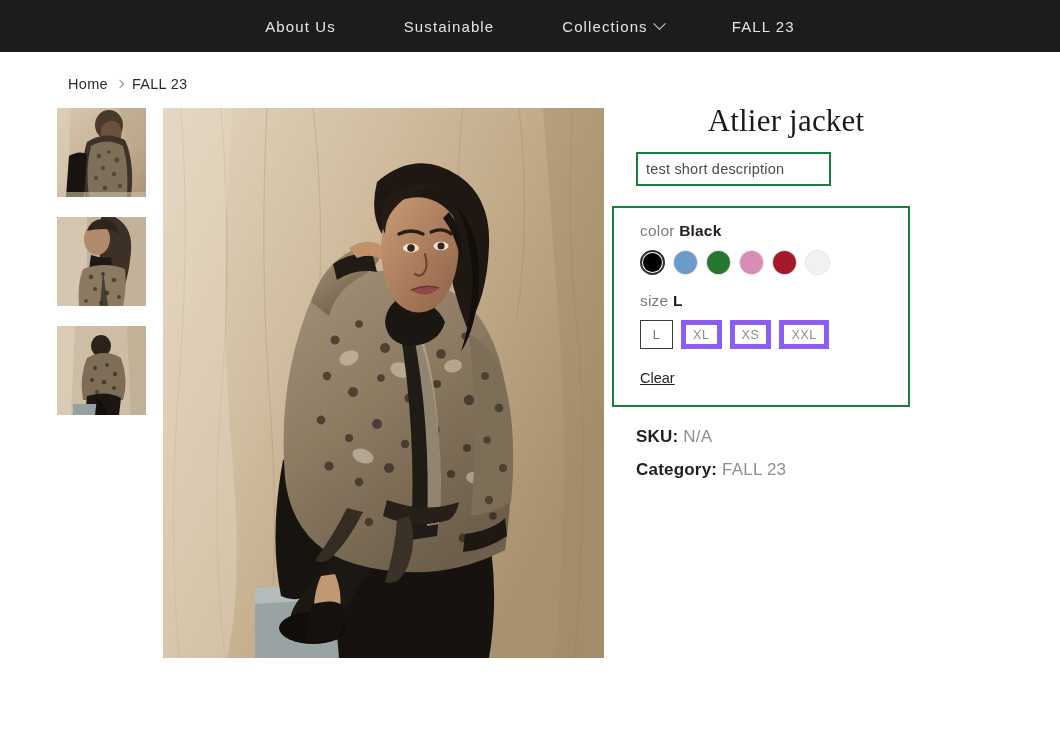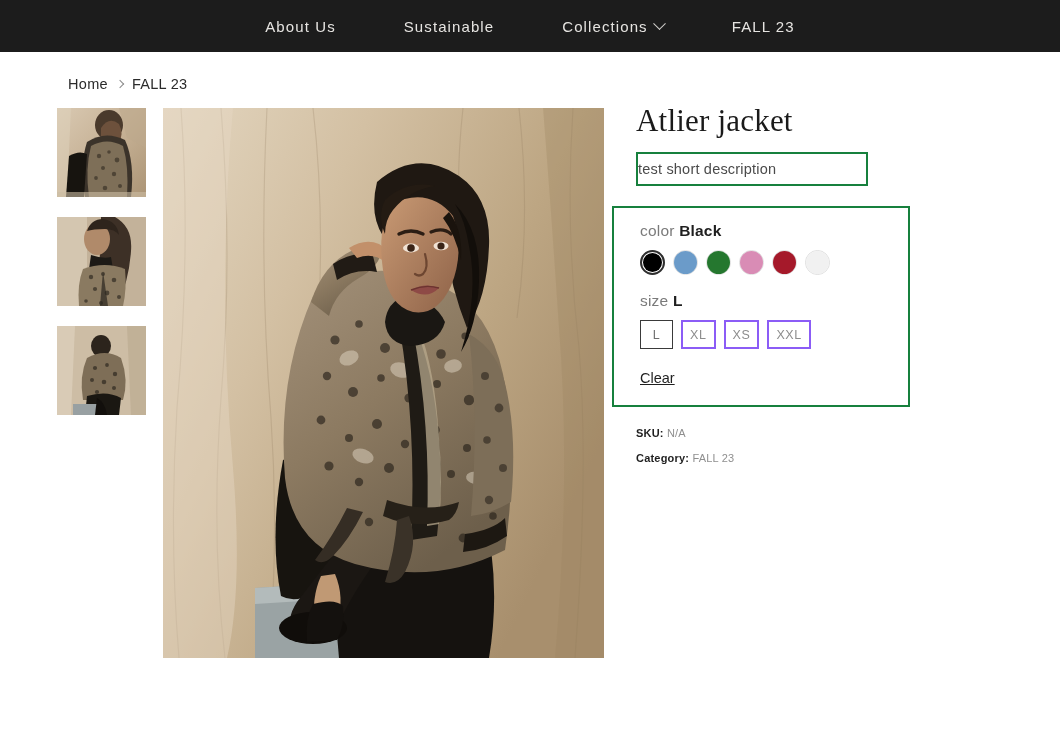--- a/index.html
+++ b/index.html
@@ -68,26 +68,26 @@
     width:441px; height:550px;
     overflow:hidden; cursor:pointer;
     background:#c9b79f;
   }
 
   
   .summary { position:absolute; left:636px; top:104px; width:300px; }
   .product-title {
     font-family:"Liberation Serif", serif;
     font-size:31px; font-weight:400; color:#1a1a1a;
-    margin:0 0 14px 0; letter-spacing:.2px; line-height:1.1;
+    margin:0 0 14px 0; letter-spacing:.2px; line-height:1.1;text-align:center;
   }
   .short-desc-box {
     border:2px solid #17803d;
-    padding:6px 0;
-    width:232px;
+    padding:6px 8px;
+    width:195px;
     margin-bottom:20px;
     background:#fff;
   }
   .short-desc-text { font-size:14.5px; color:#4a4a4a; letter-spacing:.2px; }
 
   .variations {
     border:2px solid #17803d;
     padding:14px 22px 18px 26px;
     margin-left:-24px;
     width:298px;
@@ -106,36 +106,36 @@
     cursor:pointer;
     display:flex; align-items:center; justify-content:center;
   }
   .swatch.selected { border:2px solid #2e2e2e; }
   .swatch .dot { width:100%; height:100%; border-radius:50%; }
   .swatch.selected .dot { width:19px; height:19px; }
 
   .sizes { display:flex; gap:8px; margin-bottom:20px; }
   .size-btn {
     min-width:33px; height:29px; padding:0 7px;
-    border:2px solid #8b5cf6;
+    border:5px solid #8b5cf6;
     background:#fff;
     display:flex; align-items:center; justify-content:center;
     font-size:12.5px; color:#8d8d8d; letter-spacing:.6px;
     cursor:pointer;
   }
   .size-btn.selected { border:1.5px solid #3a3a3a; color:#6f6f6f; }
 
   .clear-link {
     font-size:14.5px; color:#1f1f1f;
     text-decoration:underline; cursor:pointer;
     display:inline-block;
   }
 
   .meta { margin-top:20px; }
-  .meta-row { font-size:11px; margin-bottom:13px; letter-spacing:.2px; }
+  .meta-row { font-size:17px; margin-bottom:13px; letter-spacing:.2px; }
   .meta-key { color:#1f1f1f; font-weight:700; }
   .meta-val { color:#8f8f8f; }
   .meta-val.link { cursor:pointer; }
 </style>
 </head>
 <body>
 
 <div class="navbar">
   <div class="nav-item">
     <span>About Us</span>

